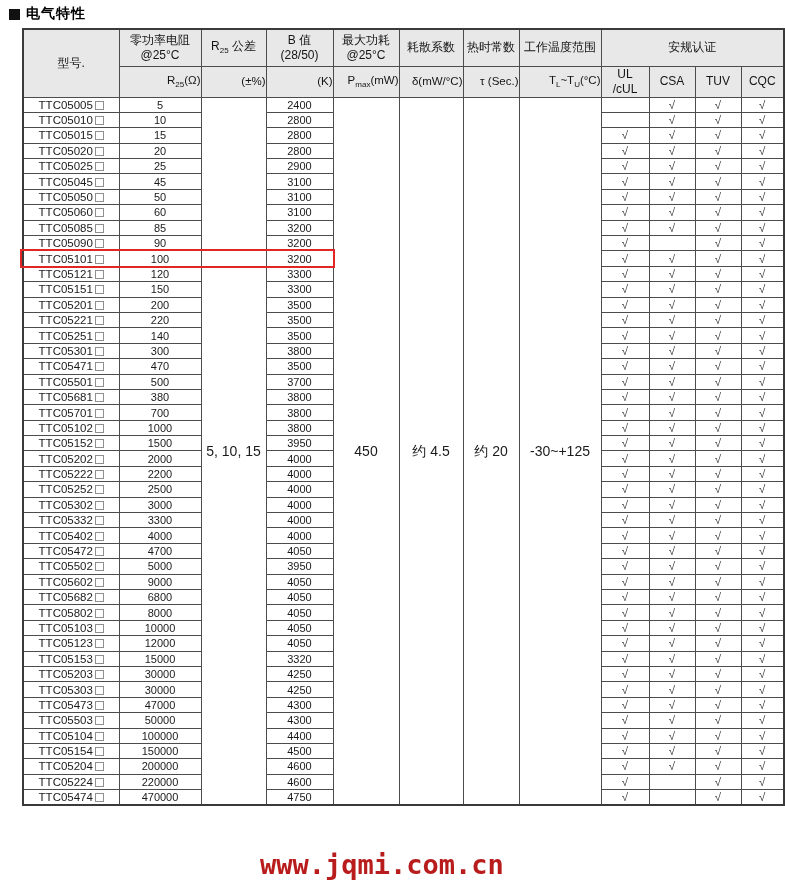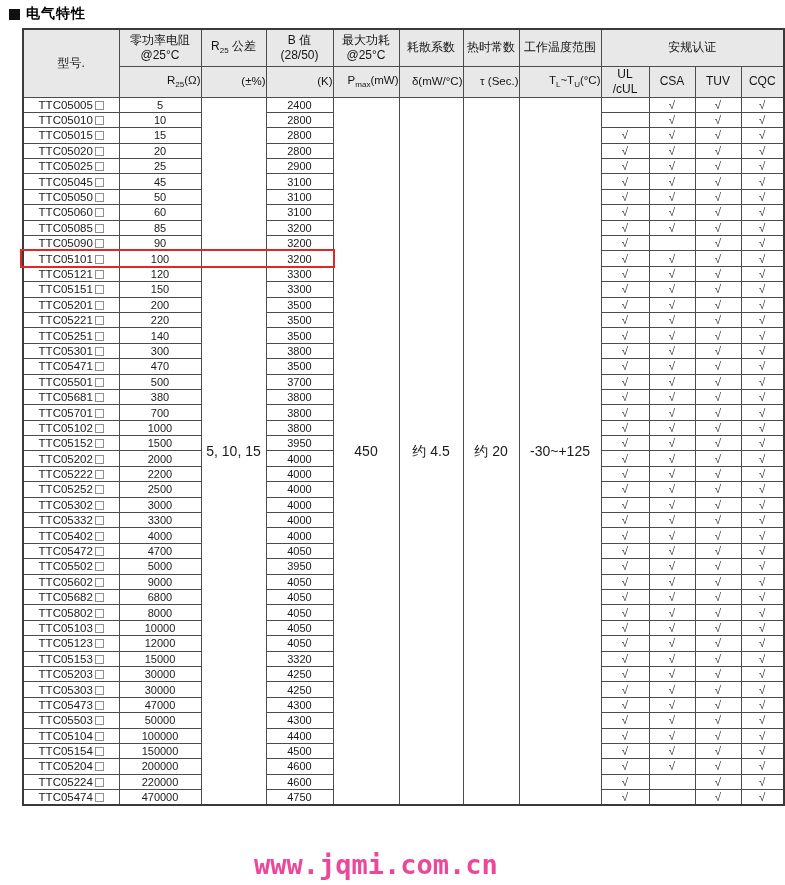--- a/index.html
+++ b/index.html
@@ -38,23 +38,23 @@
     display:inline-block; width:9px; height:9px;
     border:1px solid #8f8f8f; margin-left:2px; vertical-align:-1px;
   }
   .spec tbody td.merged { font-size:14px; }
   .spec tbody td.check { font-size:11.5px; color:#3a3a3a; }
   .hl {
     position:absolute; border:2px solid #e02726; background:transparent;
     z-index:4; pointer-events:none;
   }
   .watermark {
-    position:absolute; left:254px; top:849px; z-index:5;
+    position:absolute; left:260px; top:849px; z-index:5;
     font-family:"DejaVu Sans Mono","Liberation Mono",monospace;
-    font-weight:bold; font-size:27px; color:#ec4899; letter-spacing:0px;
+    font-weight:bold; font-size:27px; color:#b91c1c; letter-spacing:0px;
     white-space:nowrap;
   }
 </style>
 </head>
 <body>
 
 <div class="title-bar">
   <span class="bullet"></span>
   <span class="section-title">电气特性</span>
 </div>

